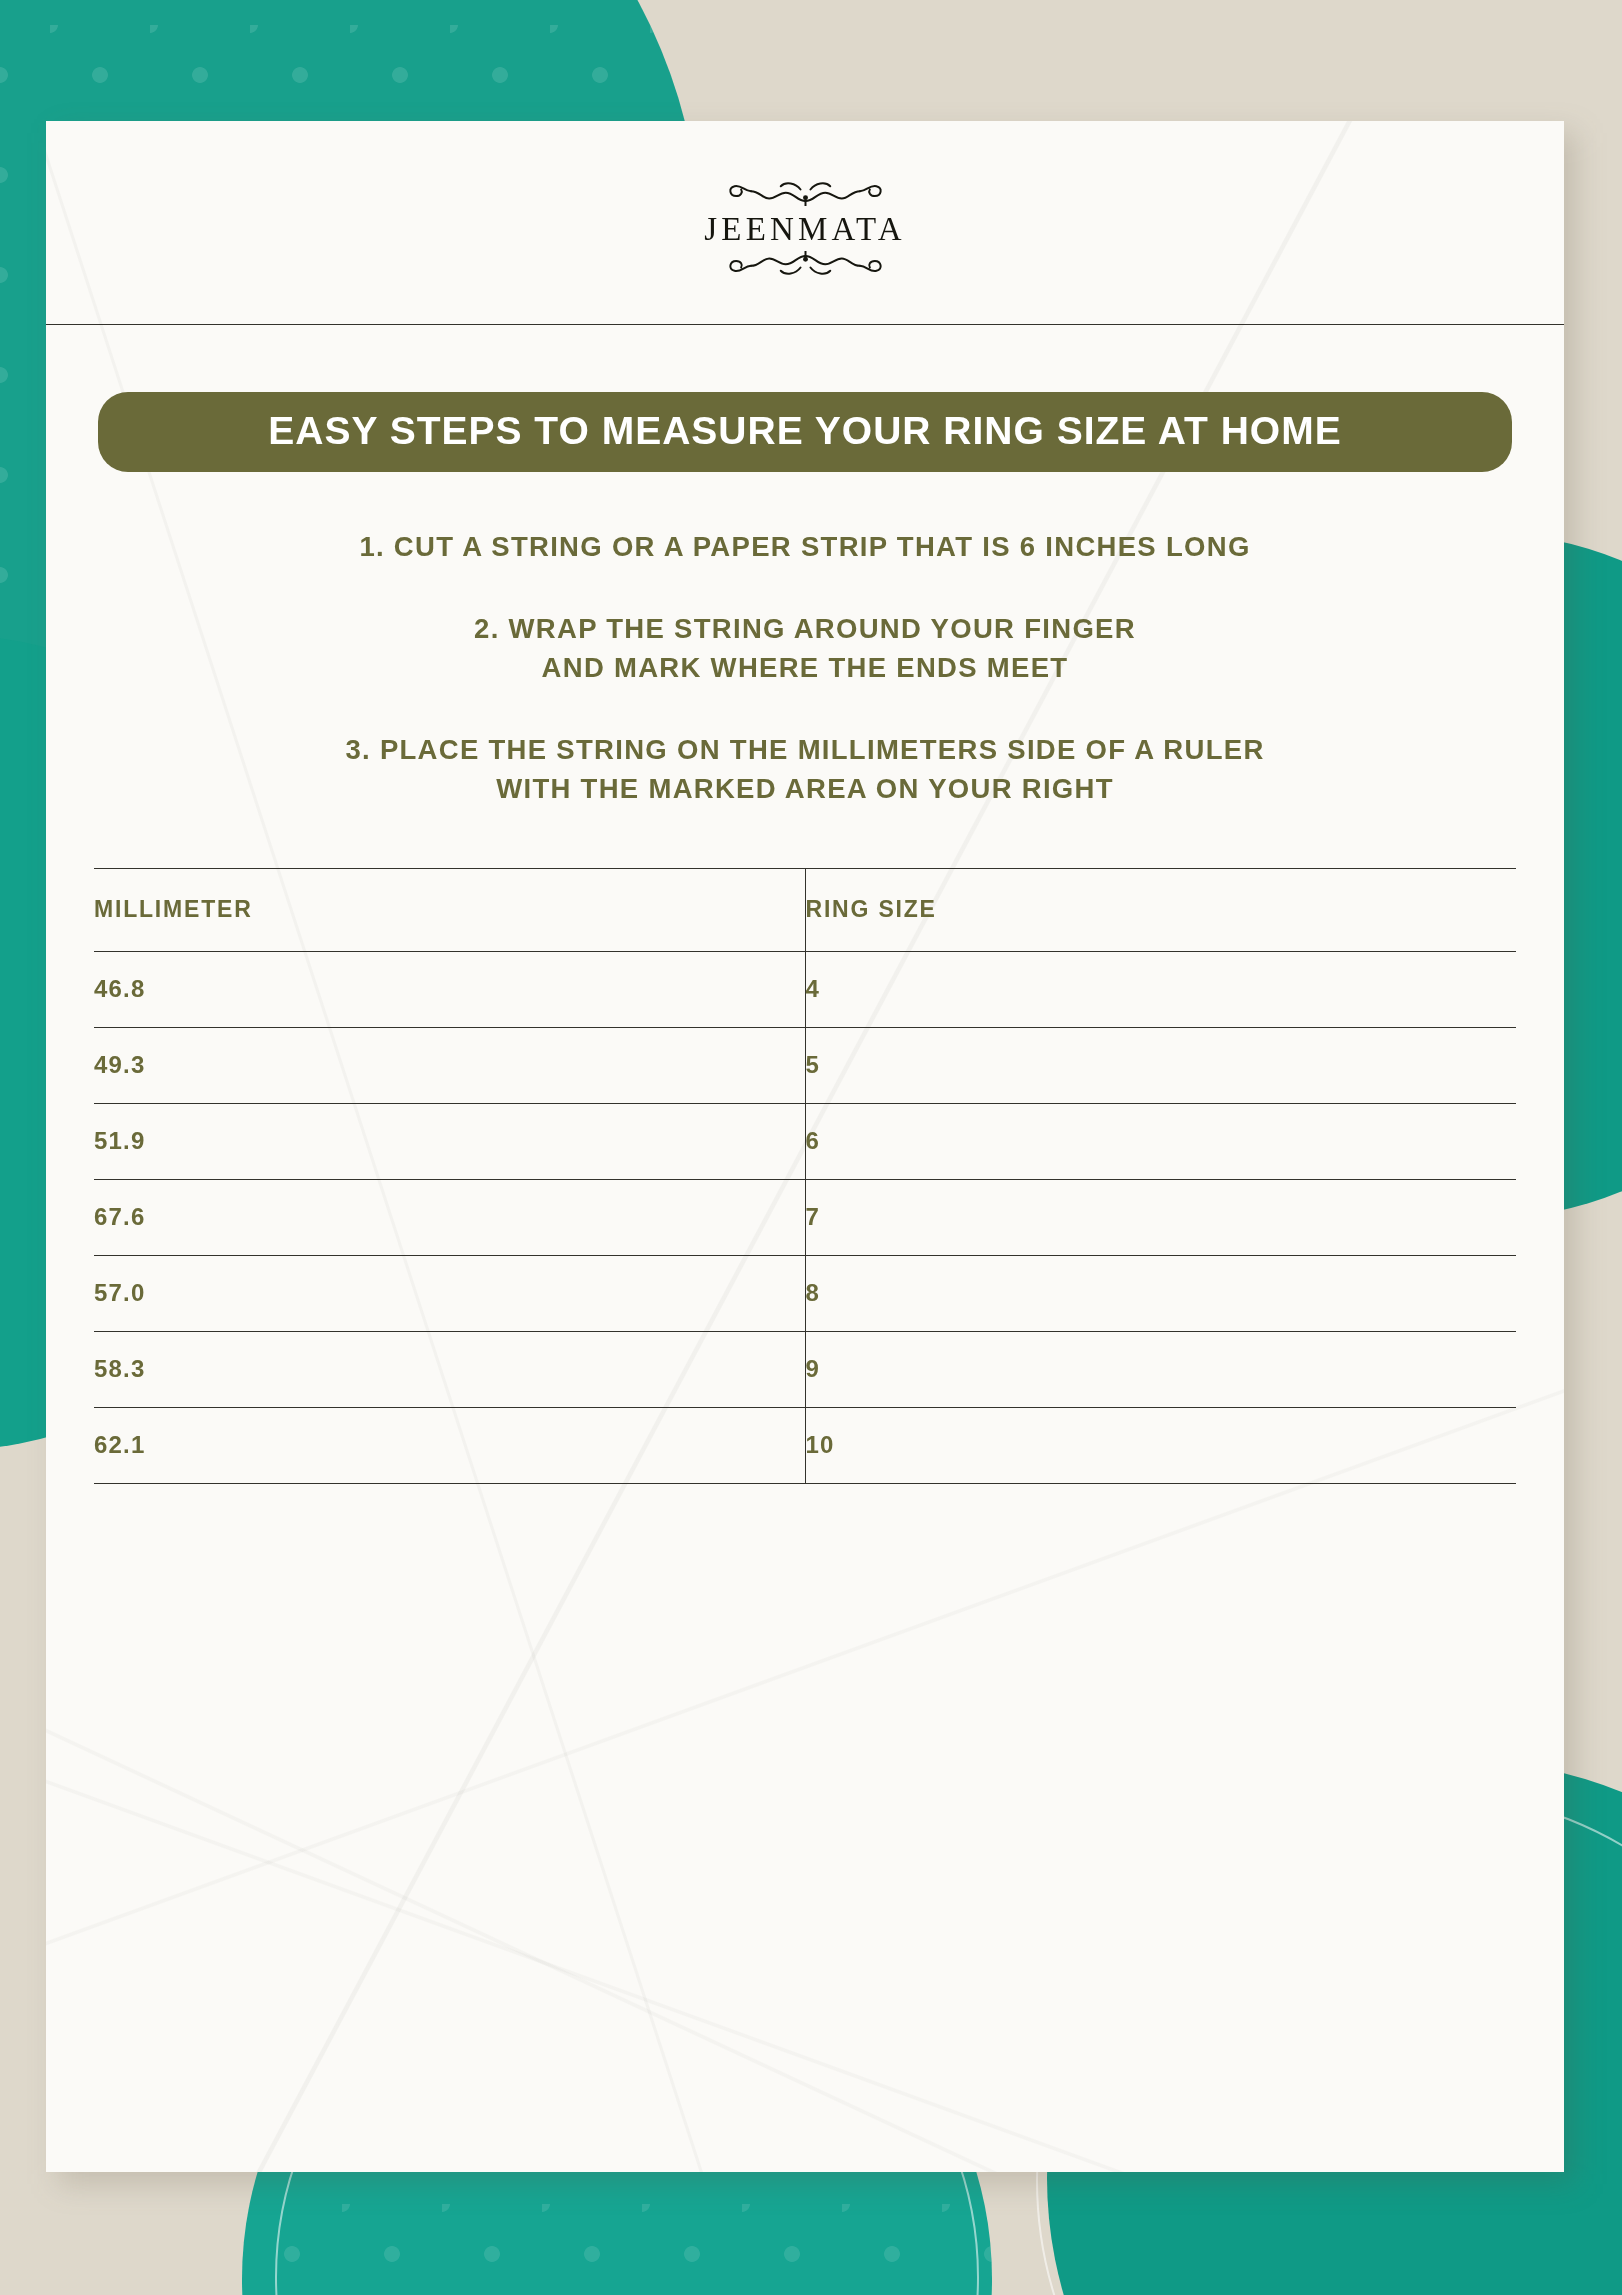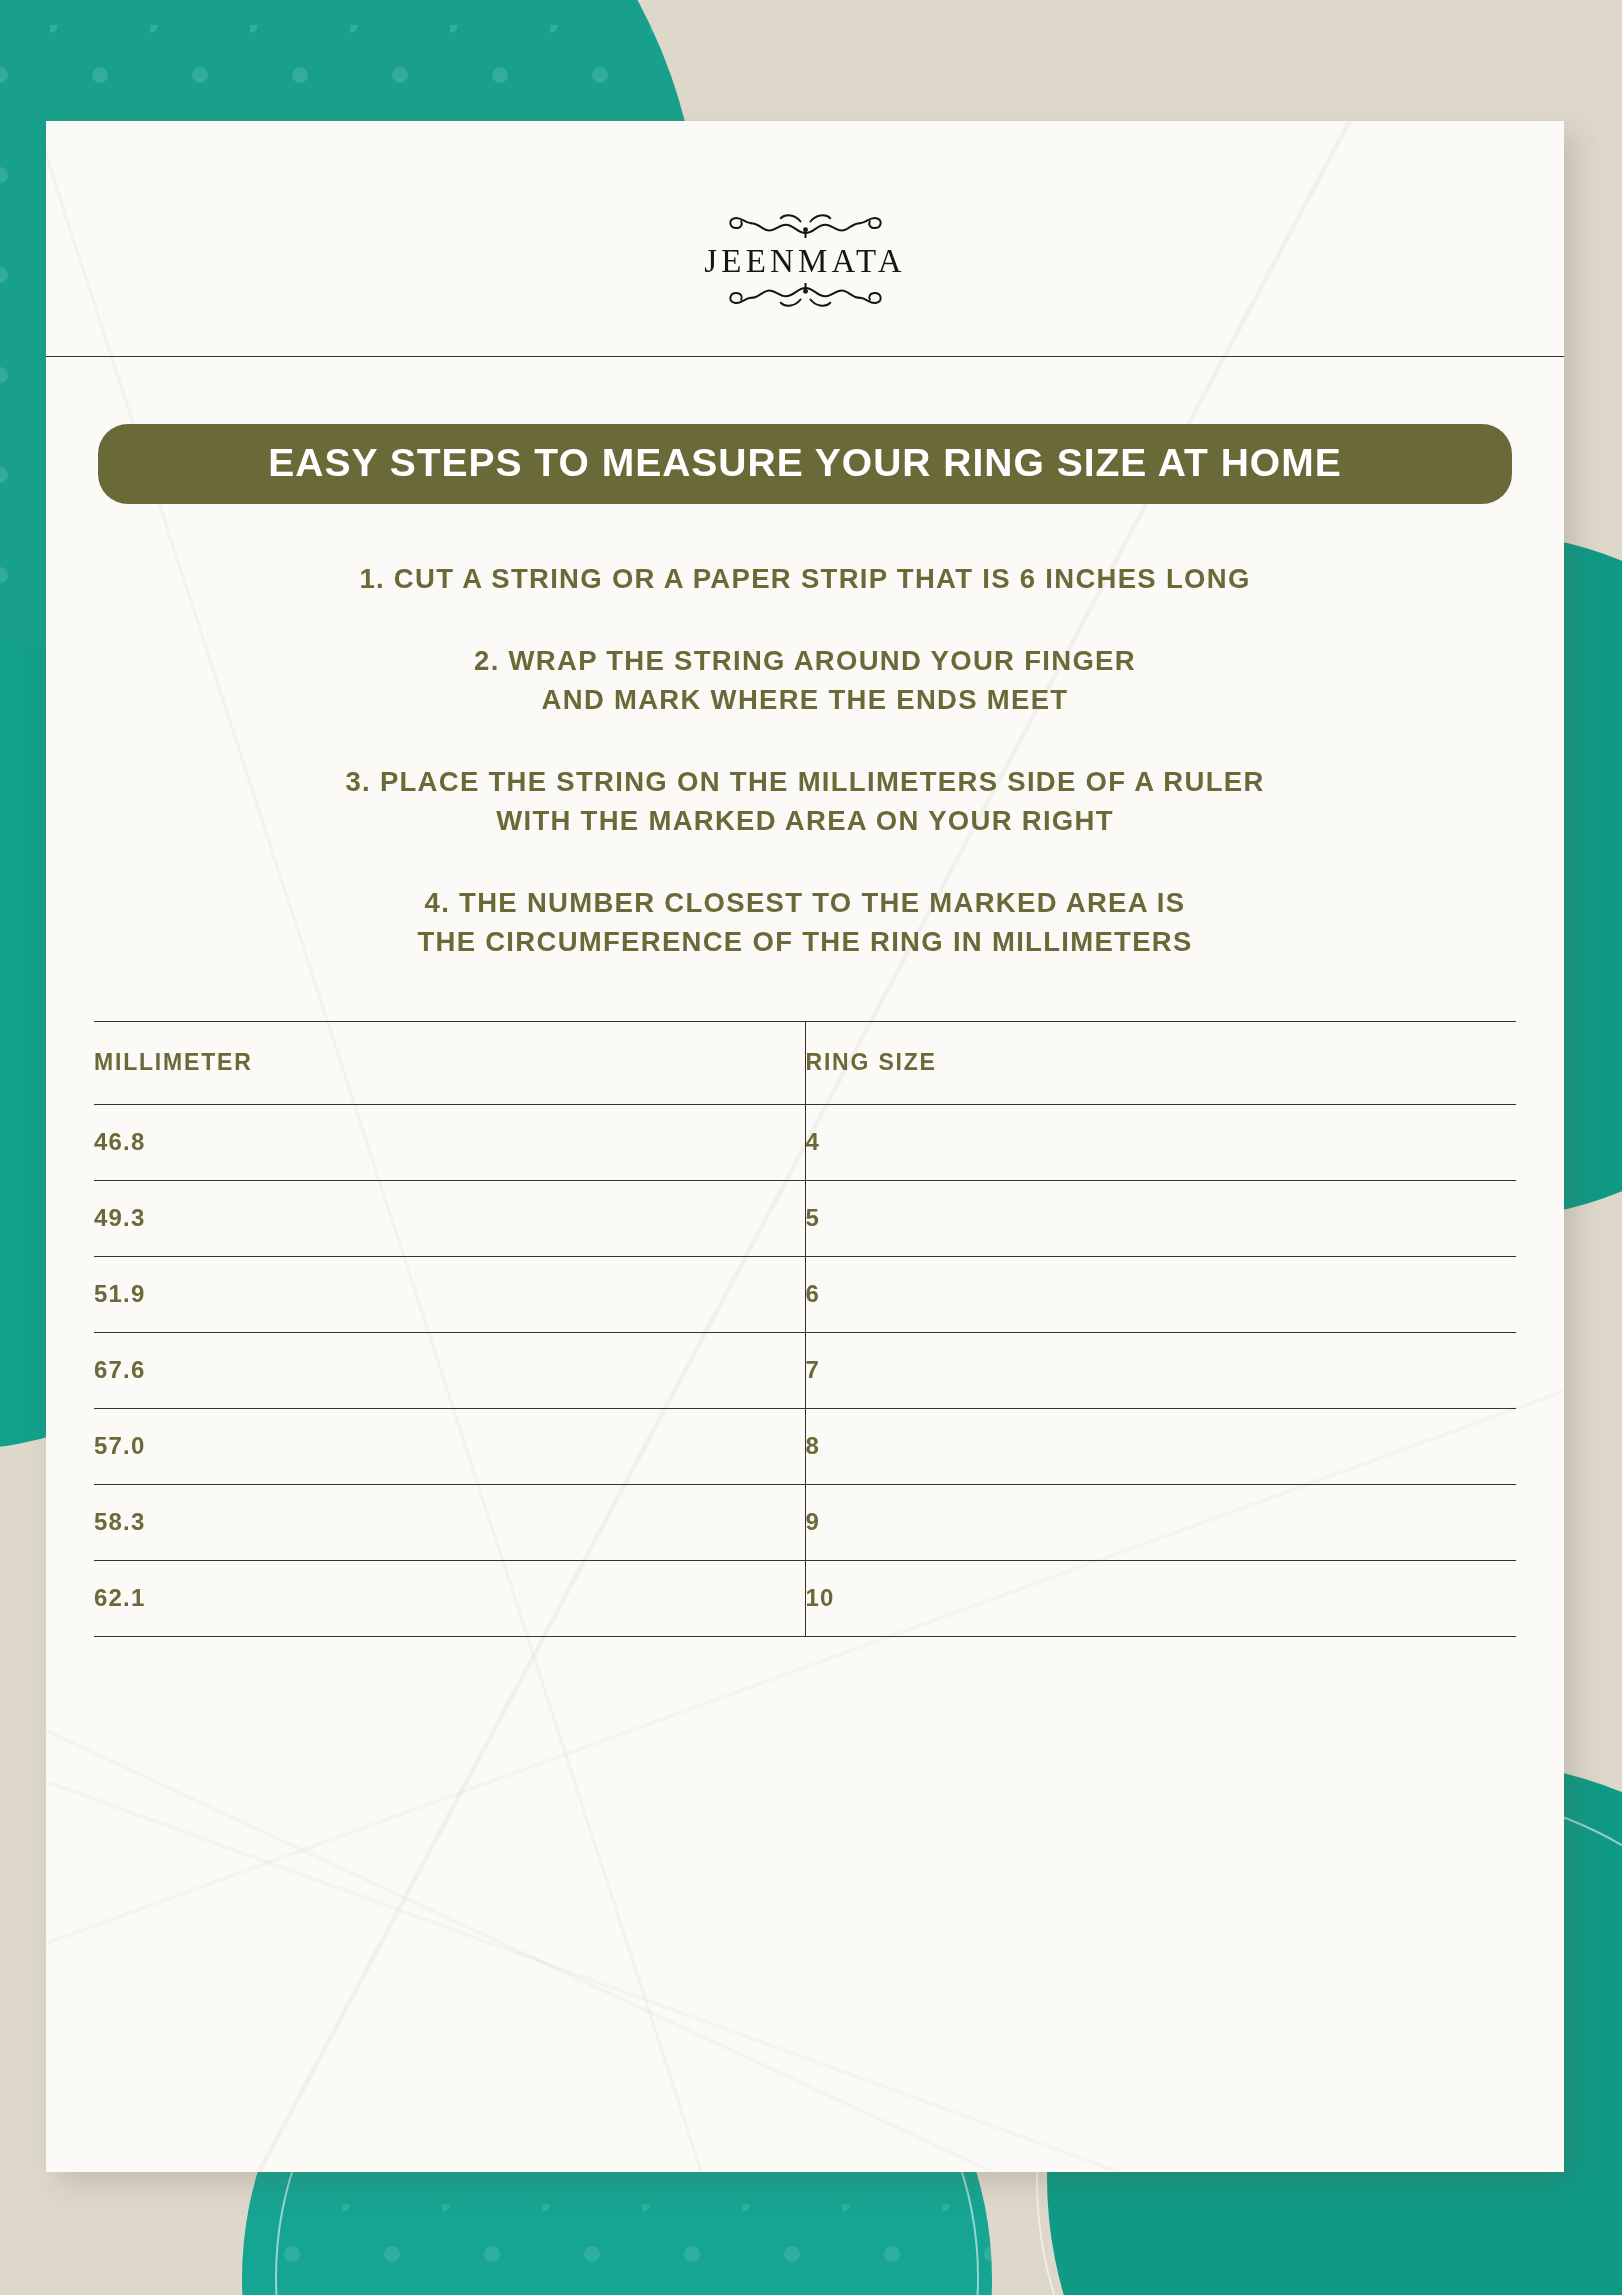--- a/index.html
+++ b/index.html
@@ -126,21 +126,21 @@
       linear-gradient(118deg, transparent 0 49.85%, rgba(120,120,110,0.07) 49.9% 50.05%, transparent 50.1%),
       linear-gradient(72deg, transparent 0 29.9%, rgba(120,120,110,0.06) 29.95% 30.05%, transparent 30.1%),
       linear-gradient(160deg, transparent 0 69.9%, rgba(120,120,110,0.05) 69.95% 70.05%, transparent 70.1%),
       linear-gradient(25deg, transparent 0 15.9%, rgba(120,120,110,0.05) 15.95% 16.05%, transparent 16.1%),
       linear-gradient(200deg, transparent 0 84.9%, rgba(120,120,110,0.05) 84.95% 85.05%, transparent 85.1%);
   }
 
   
   .logo-block {
     position: relative;
-    padding-top: 84px;
+    padding-top: 52px;
     text-align: center;
   }
   .flourish {
     color: #1d1d1b;
     line-height: 1;
     letter-spacing: 1.7px;
   }
   .flourish svg { display: block; margin: 0 auto; }
   .brand {
     font-family: "Liberation Serif", serif;
@@ -278,21 +278,20 @@
   <div class="header-rule"></div>
 
   <div class="title-bar">
     <h1>EASY STEPS TO MEASURE YOUR RING SIZE AT HOME</h1>
   </div>
 
   <div class="steps">
     <div class="step">1. CUT A STRING OR A PAPER STRIP THAT IS 6 INCHES LONG</div>
     <div class="step">2. WRAP THE STRING AROUND YOUR FINGER<br>AND MARK WHERE THE ENDS MEET</div>
     <div class="step">3. PLACE THE STRING ON THE MILLIMETERS SIDE OF A RULER<br>WITH THE MARKED AREA ON YOUR RIGHT</div>
-    <div class="step">4. THE NUMBER CLOSEST TO THE MARKED AREA IS<br>THE CIRCUMFERENCE OF THE RING IN MILLIMETERS</div>
   </div>
 
   <div class="table-wrap">
     <table class="size-table">
       <thead>
         <tr>
           <th class="col-mm">MILLIMETER</th>
           <th class="col-size">RING SIZE</th>
         </tr>
       </thead>

